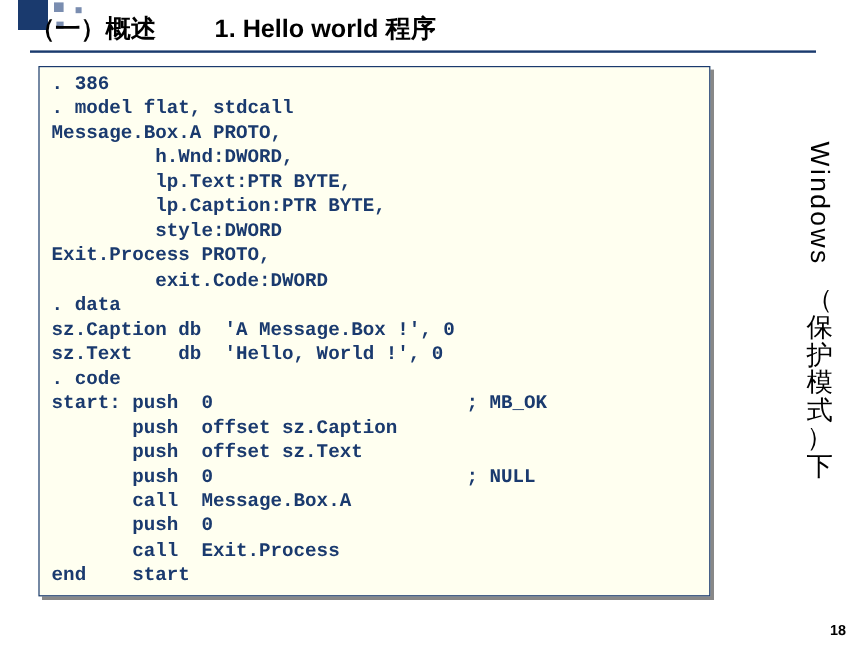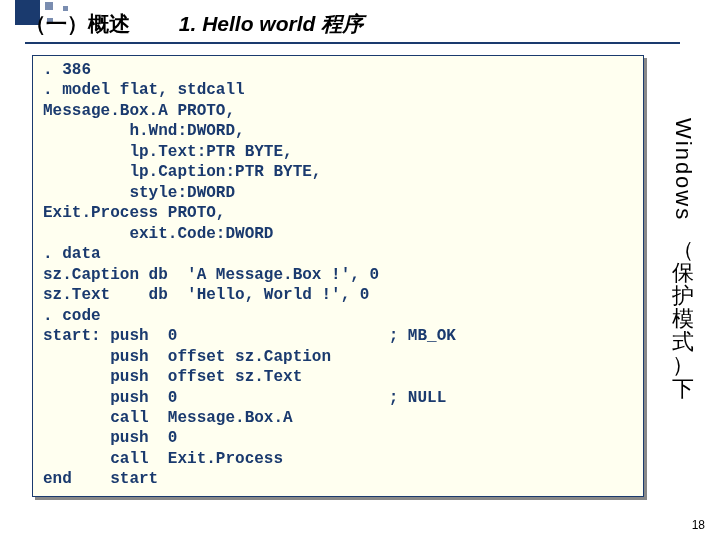--- a/index.html
+++ b/index.html
@@ -42,26 +42,26 @@
   }
   .title-row {
     position: absolute;
     top: 10px;
     left: 25px;
     font-weight: bold;
     font-size: 21px;
     color: #000;
   }
   .title-part1 { display: inline-block; margin-right: 43px; }
-  .title-part2 { display: inline-block; font-style: italic; }
+  .title-part2 { display: inline-block; }
   .code-box {
     position: absolute;
     top: 55px;
     left: 32px;
-    width: 612px;
+    width: 560px;
     background: #fffff0;
     border: 1px solid #1a3a6e;
     box-shadow: 3px 3px 0 #888;
     padding: 4px 10px 6px 10px;
     font-family: "Courier New", monospace;
     font-size: 16px;
     line-height: 1.28;
     font-weight: bold;
     color: #1a3a6e;
     white-space: pre;
@@ -88,21 +88,21 @@
   .side-label .cjk {
     display: block;
     font-size: 22px;
     line-height: 1.05;
   }
   .page-num {
     position: absolute;
     bottom: 8px;
     right: 15px;
     font-size: 12px;
-    font-weight: normal;
+    font-weight: bold;
     color: #000;
   }
 </style>
 </head>
 <body>
 
 <div class="decoration">
   <div class="big-square"></div>
   <div class="small-sq" style="top:2px; left:30px;"></div>
   <div class="small-sq" style="top:18px; left:32px; width:6px; height:6px;"></div>

